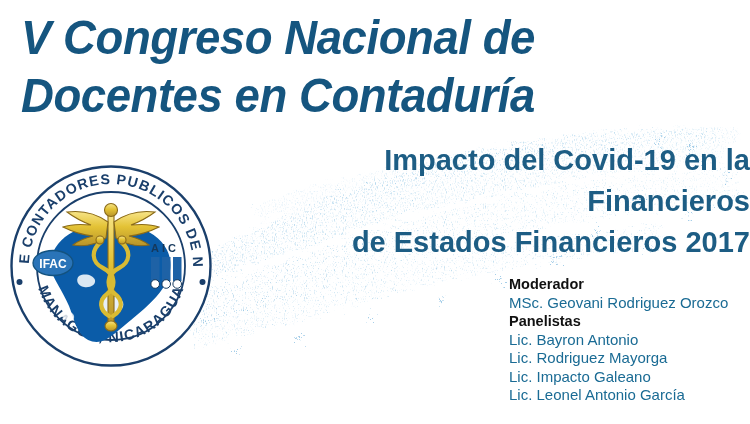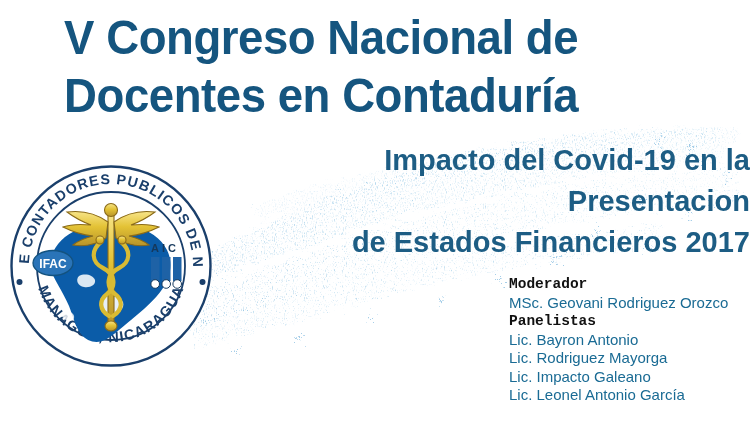--- a/index.html
+++ b/index.html
@@ -25,22 +25,23 @@
     width: 750px; height: 424px;
     pointer-events: none;
   }
 
   
   .title-block {
     position: absolute;
     left: 0;
     top: 8px;
     width: 599px;
-    text-align: right;
+    text-align: left;
     z-index: 6;
+    font-style: italic;
   }
   .title-line {
     color: #15557f;
     font-family: "Liberation Sans Narrow", "Liberation Sans", sans-serif;
     font-weight: bold;
     font-size: 49px;
     line-height: 58px;
     letter-spacing: -0.5px;
     transform: scaleX(0.93);
     white-space: nowrap;
@@ -66,21 +67,21 @@
 
   
   .credits-block {
     position: absolute;
     left: 509px;
     top: 275px;
     z-index: 6;
   }
   .credit-role {
     color: #111111;
-    font-family: Liberation Mono, monospace;
+    font-family: Liberation Sans, sans-serif;
     font-weight: bold;
     font-size: 14.5px;
     line-height: 18.5px;
     white-space: nowrap;
   }
   .credit-name {
     color: #1a6b94;
     font-family: "Liberation Sans", sans-serif;
     font-weight: normal;
     font-size: 15px;
@@ -190,21 +191,21 @@
     </g>
   </svg>
 
   <div class="title-block">
     <div class="title-line">V Congreso Nacional de</div>
     <div class="title-line">Docentes en Contaduría</div>
   </div>
 
   <div class="subtitle-block">
     <div class="subtitle-line">Impacto del Covid-19 en la</div>
-    <div class="subtitle-line">Presentacion</div>
+    <div class="subtitle-line">Financieros</div>
     <div class="subtitle-line">de Estados Financieros 2017</div>
   </div>
 
   <div class="credits-block">
     <div class="credit-role">Moderador</div>
     <div class="credit-name">MSc. Geovani Rodriguez Orozco</div>
     <div class="credit-role">Panelistas</div>
     <div class="credit-name">Lic. Bayron Antonio</div>
     <div class="credit-name">Lic. Rodriguez Mayorga</div>
     <div class="credit-name">Lic. Impacto Galeano</div>

